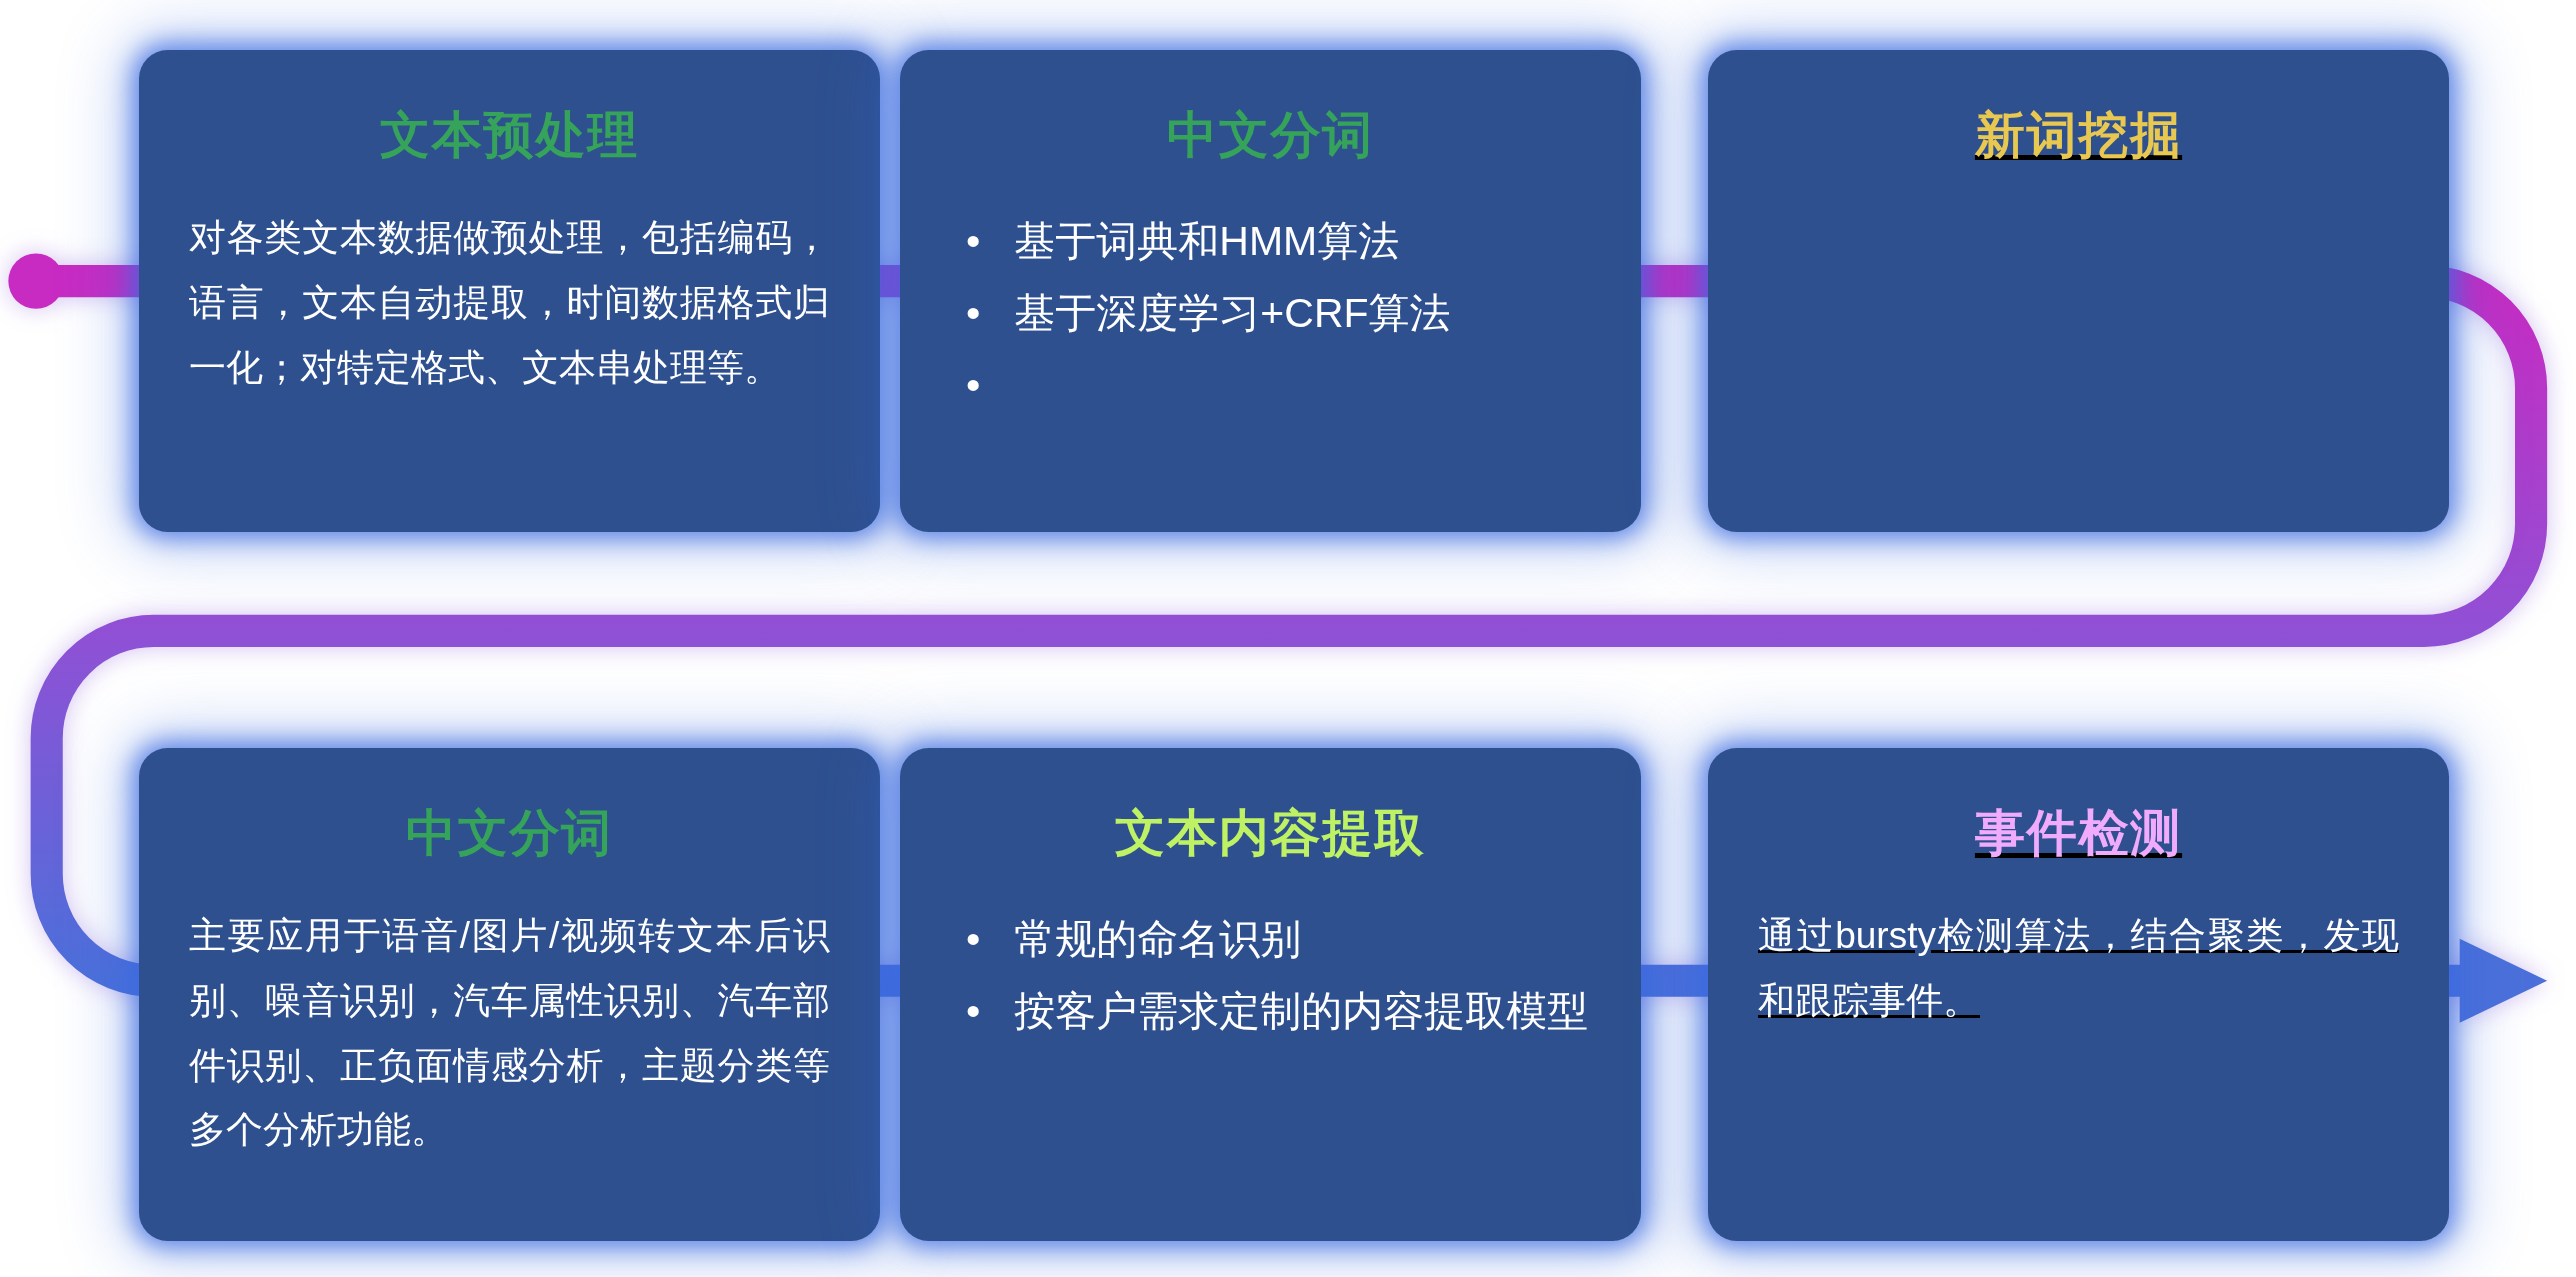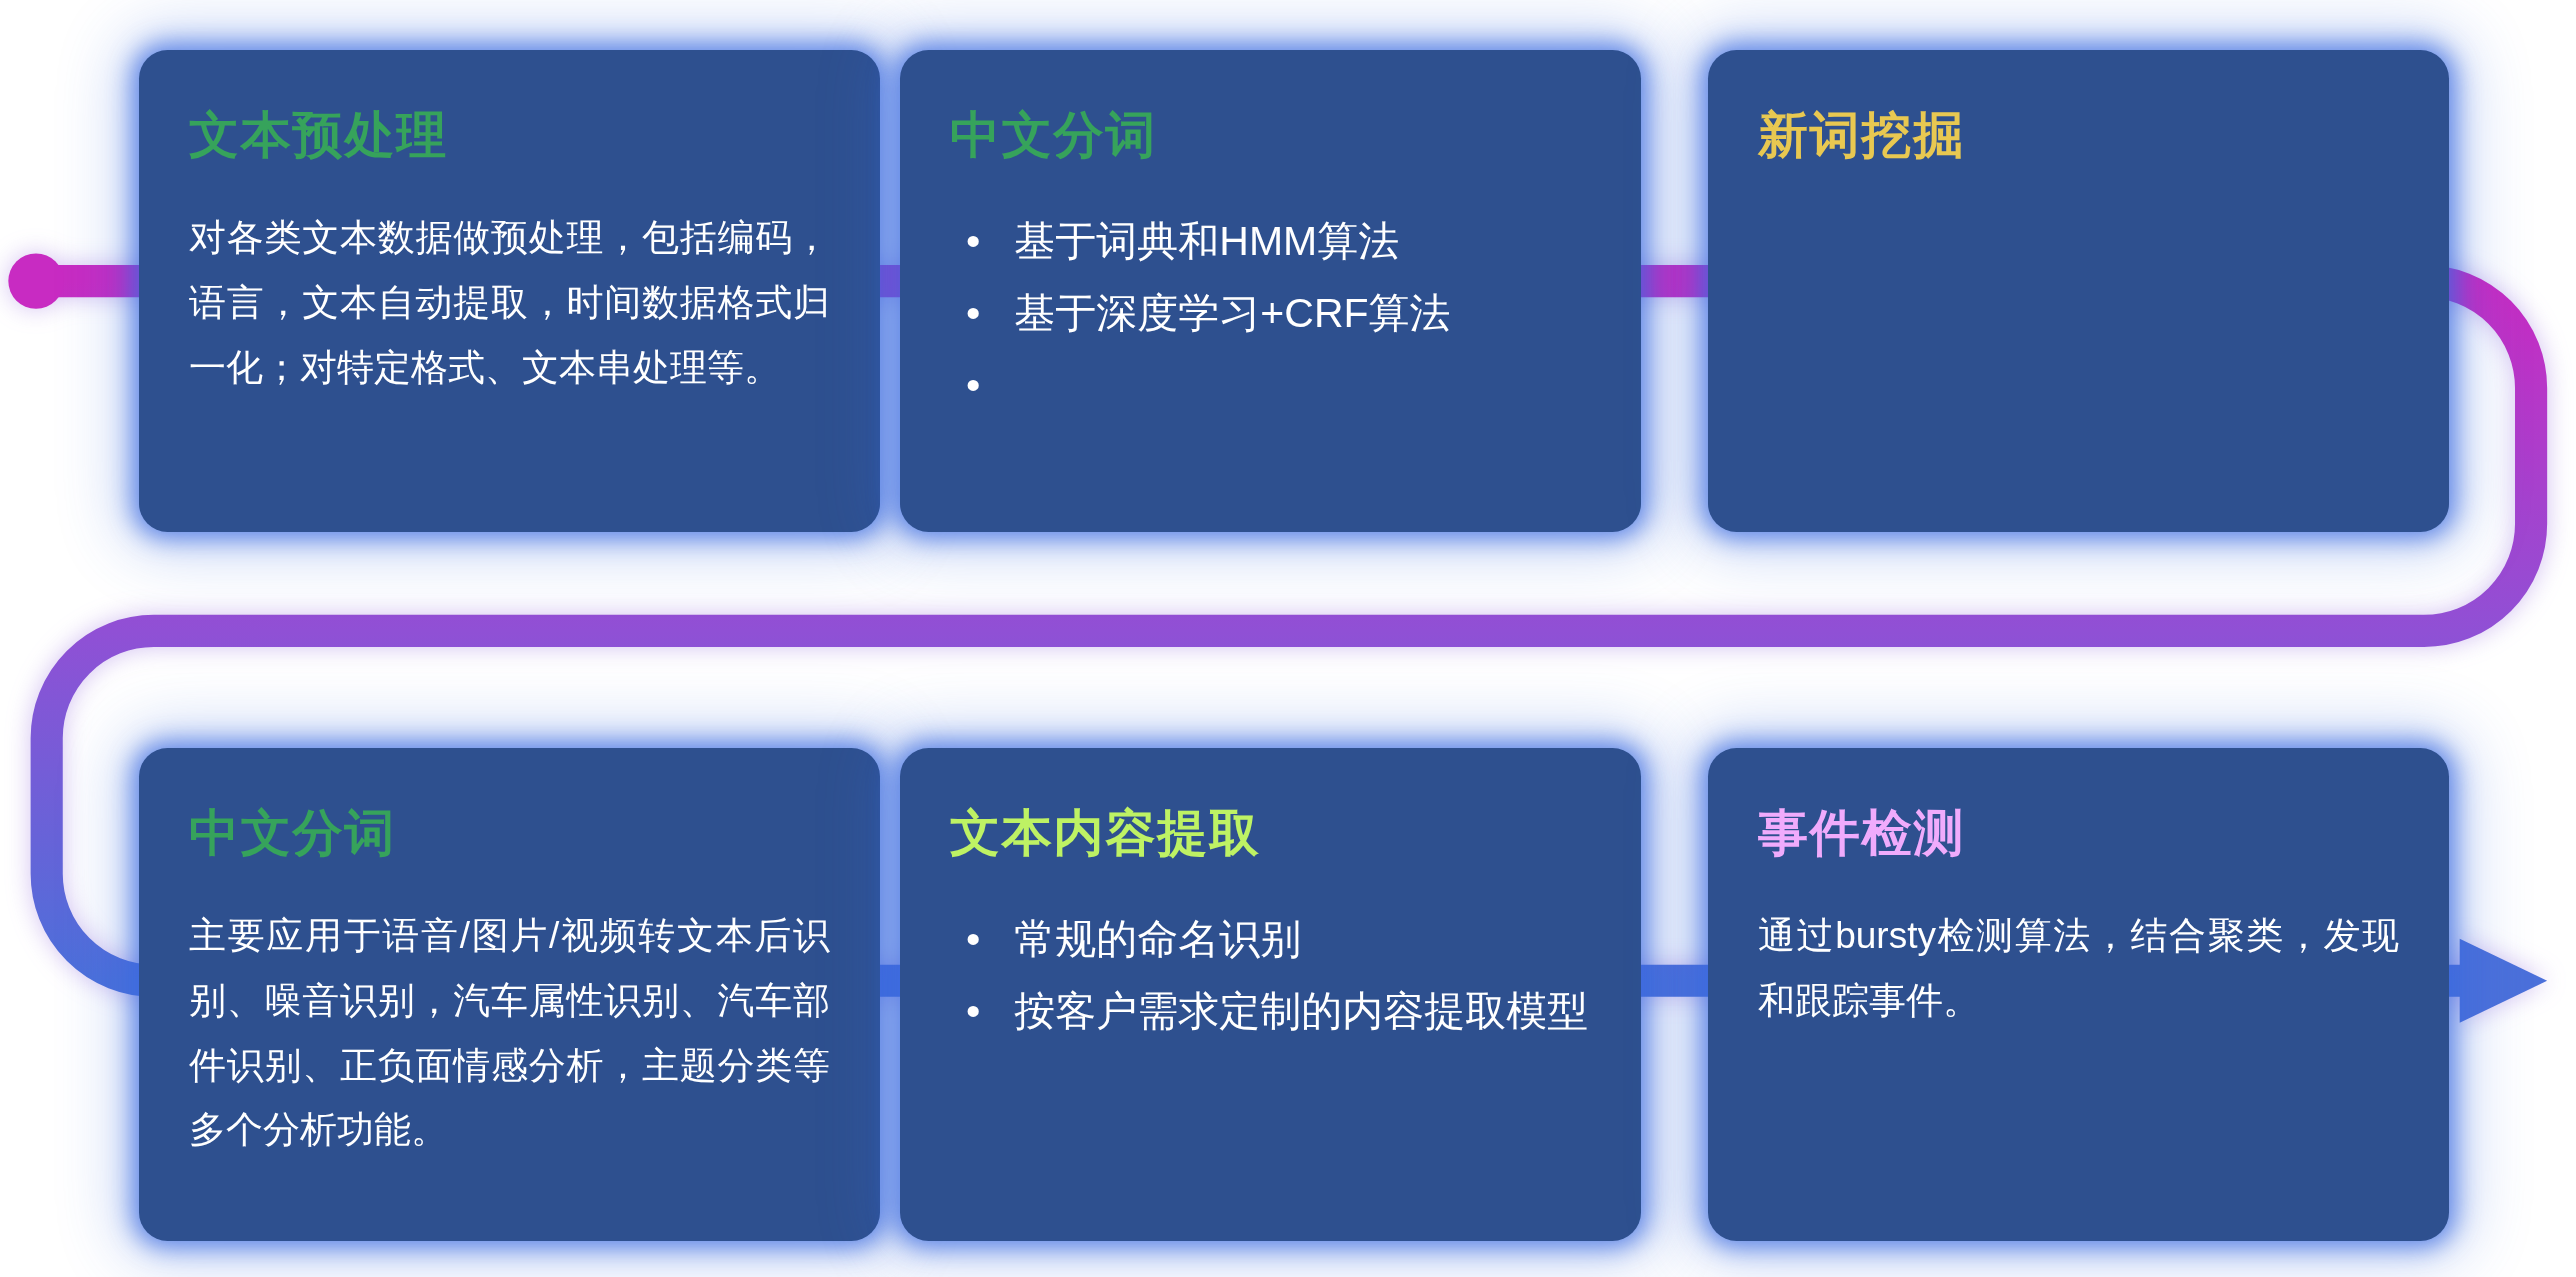--- a/index.html
+++ b/index.html
@@ -32,25 +32,26 @@
     background:var(--card-bg);
     border-radius:28.6px;
     padding:52px 50px 45px 50px;
     box-shadow:0 0 23px 6.2px var(--card-glow), 0 0 62px 19.6px var(--card-glow-soft);
     z-index:2;
   }
   .row1{top:50px;height:482px;}
   .row2{top:748px;height:493px;}
   .c1{left:139px;}
   .c2{left:900px;}
-  .c3{left:1708px;}
+  .c3{left:1708px;text-decoration:underline;}
   .card-title{
     font-size:50px;
     font-weight:700;
     letter-spacing:1.8px;
+    text-align:center;
   }
   .card-body{
     margin-top:37px;
     color:var(--text);
     font-size:37px;
     line-height:1.75;
     text-align:justify;
   }
   ul.bullets{
     margin-top:37px;

